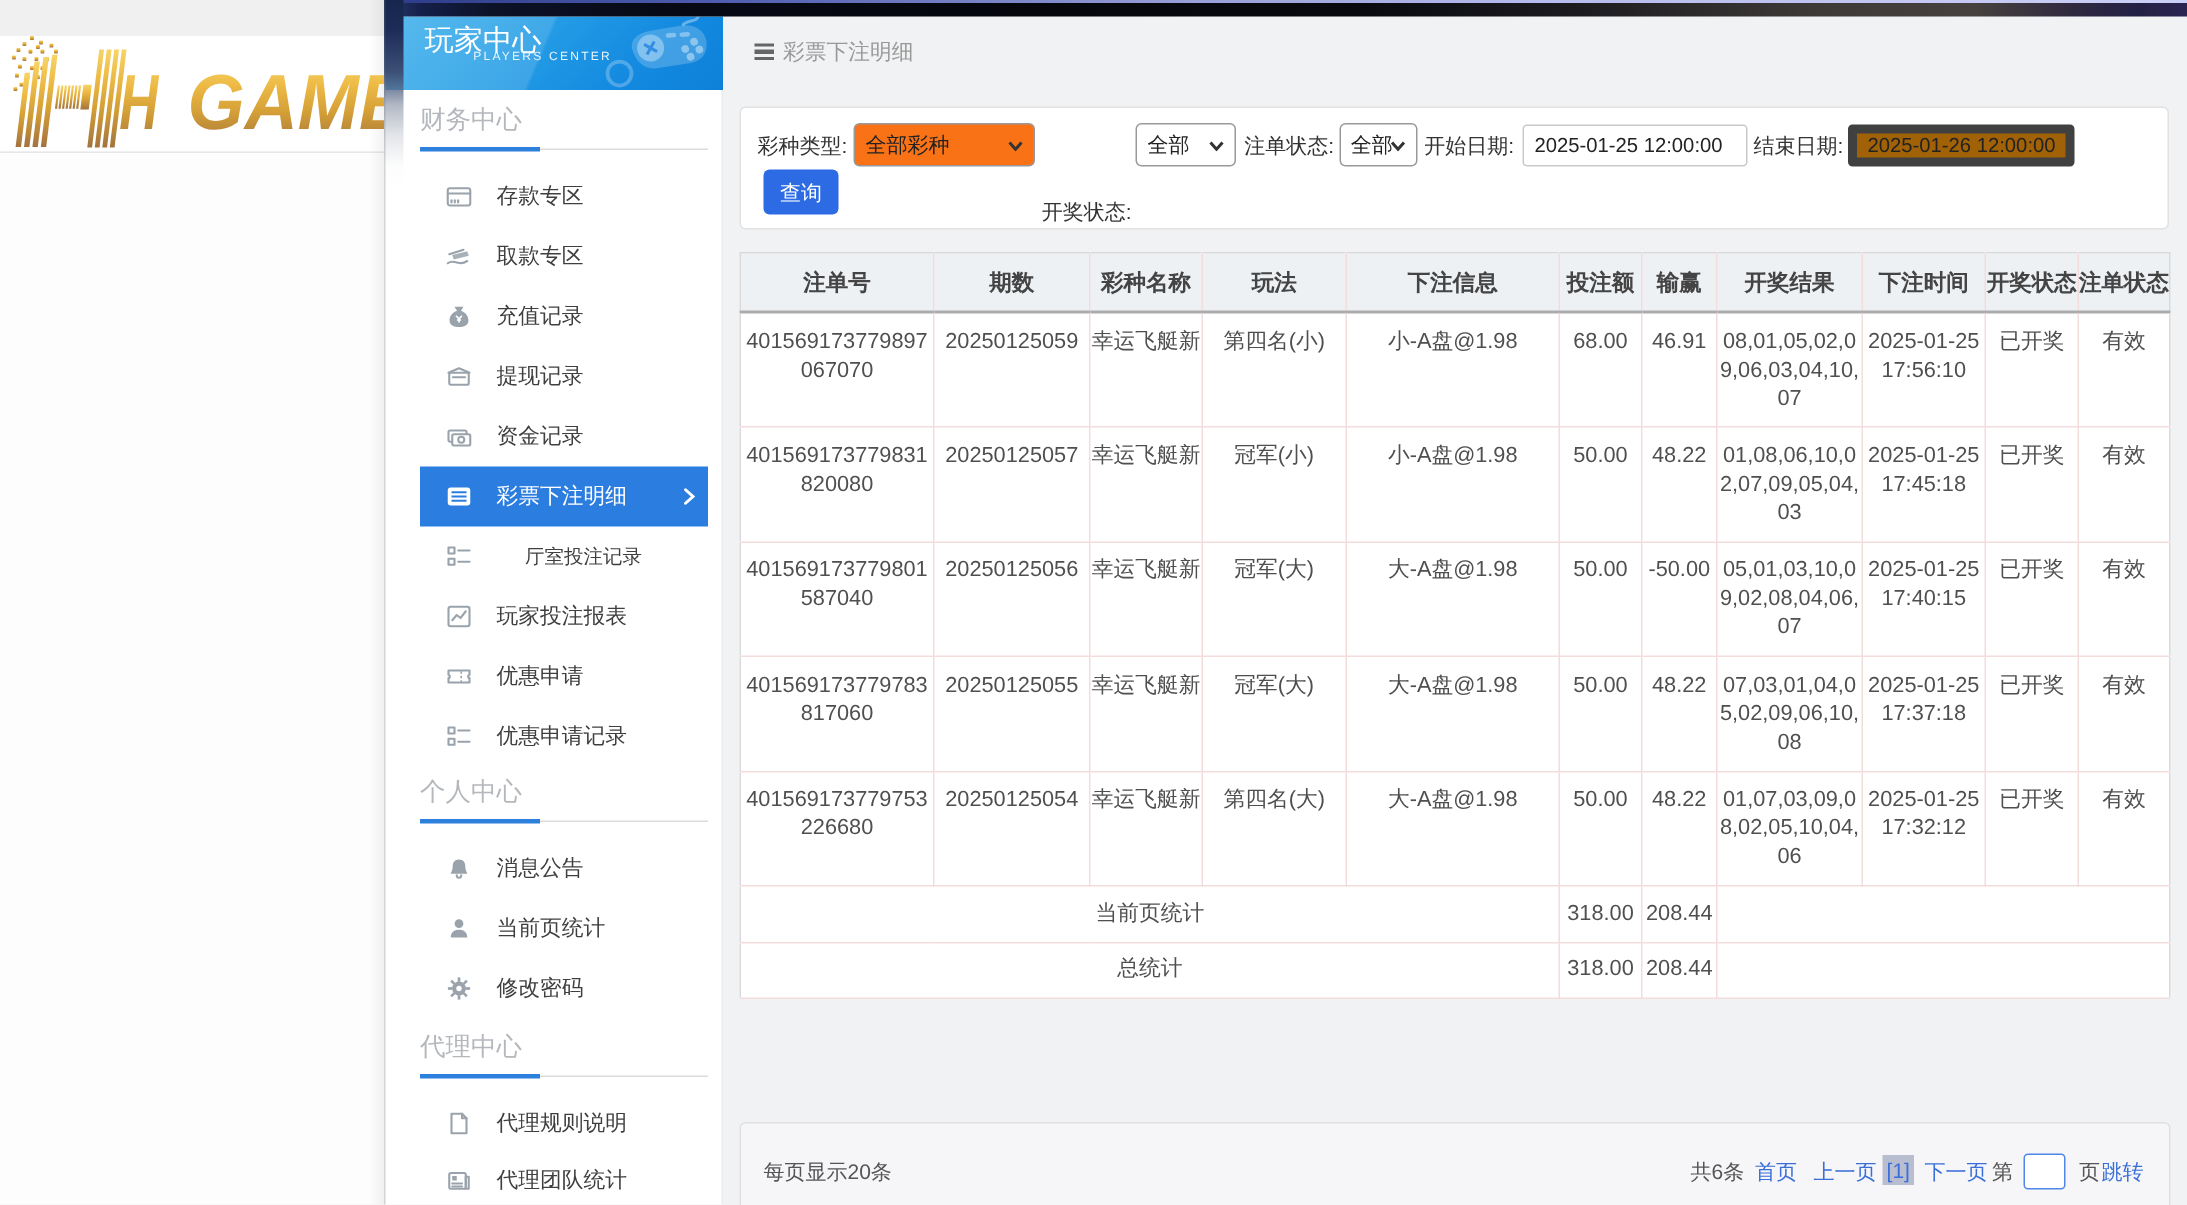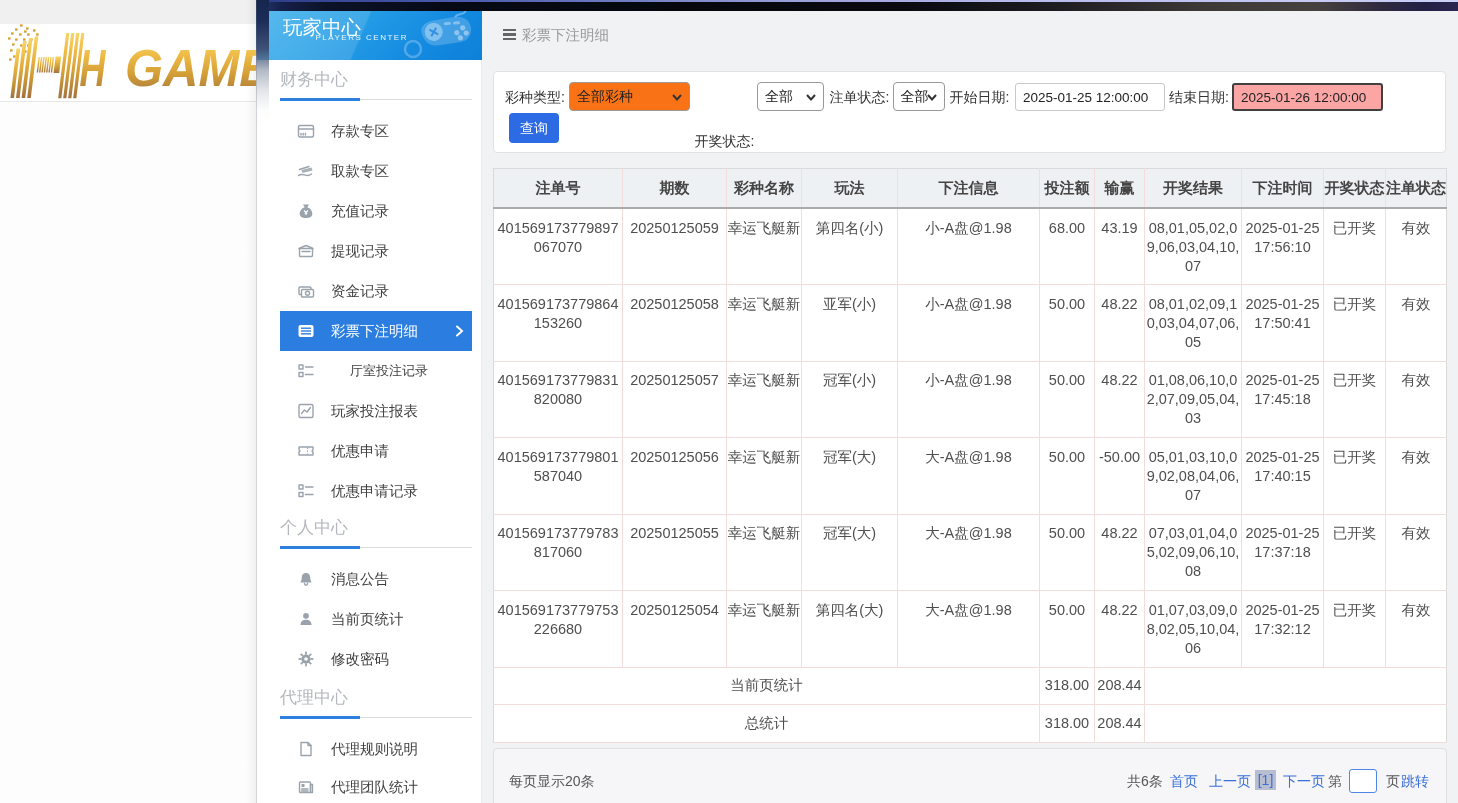--- a/index.html
+++ b/index.html
@@ -241,21 +241,21 @@
     <div style="position:absolute;left:7px;top:50%;transform:translateY(-50%);font-size:14px;color:#222;">全部</div>
     <svg style="position:absolute;right:7px;top:50%;margin-top:-3px;" width="10" height="7" viewBox="0 0 10 7">
       <path d="M1 1 L5 5.5 L9 1" stroke="#333" stroke-width="2" fill="none"></path>
     </svg>
   </div>
 <div style="position:absolute;left:949.5px;top:90px;font-size:14px;color:#333;line-height:15px;">开始日期:</div>
 <div style="position:absolute;left:1015px;top:83px;width:150px;height:28px;background:#fff;border:1px solid #c9c9c9;border-radius:3px;box-sizing:border-box;">
     <div style="position:absolute;left:7px;top:50%;transform:translateY(-50%);font-size:13.5px;color:#222;white-space:nowrap;">2025-01-25 12:00:00</div>
   </div>
 <div style="position:absolute;left:1169px;top:90px;font-size:14px;color:#333;line-height:15px;">结束日期:</div>
-<div style="position:absolute;left:1232px;top:83px;width:151px;height:28px;background:#fca5a5;border:2px solid #404040;border-radius:3px;box-sizing:border-box;">
+<div style="position:absolute;left:1232px;top:83px;width:151px;height:28px;background:#a16207;border:6px solid #404040;border-radius:3px;box-sizing:border-box;">
     <div style="position:absolute;left:7px;top:50%;transform:translateY(-50%);font-size:13.5px;color:#222;white-space:nowrap;">2025-01-26 12:00:00</div>
   </div>
 <div style="position:absolute;left:509px;top:113px;width:50px;height:30px;background:#2c6be3;border-radius:4px;color:#fff;font-size:14px;text-align:center;line-height:30px;">查询</div>
 
 <table id="tbl">
     <colgroup>
       <col style="width:129px">
       <col style="width:104px">
       <col style="width:75px">
       <col style="width:96px">
@@ -283,36 +283,23 @@
       </tr>
     </thead>
     <tbody>
       <tr style="height:76.5px;">
         <td>401569173779897<br>067070</td>
         <td>20250125059</td>
         <td>幸运飞艇新</td>
         <td>第四名(小)</td>
         <td>小-A盘@1.98</td>
         <td>68.00</td>
-        <td>43.19</td>
+        <td>46.91</td>
         <td>08,01,05,02,0<br>9,06,03,04,10,<br>07</td>
         <td>2025-01-25<br>17:56:10</td>
-        <td>已开奖</td>
-        <td>有效</td>
-      </tr>
-      <tr style="height:76.5px;">
-        <td>401569173779864<br>153260</td>
-        <td>20250125058</td>
-        <td>幸运飞艇新</td>
-        <td>亚军(小)</td>
-        <td>小-A盘@1.98</td>
-        <td>50.00</td>
-        <td>48.22</td>
-        <td>08,01,02,09,1<br>0,03,04,07,06,<br>05</td>
-        <td>2025-01-25<br>17:50:41</td>
         <td>已开奖</td>
         <td>有效</td>
       </tr>
       <tr style="height:76.5px;">
         <td>401569173779831<br>820080</td>
         <td>20250125057</td>
         <td>幸运飞艇新</td>
         <td>冠军(小)</td>
         <td>小-A盘@1.98</td>
         <td>50.00</td>

